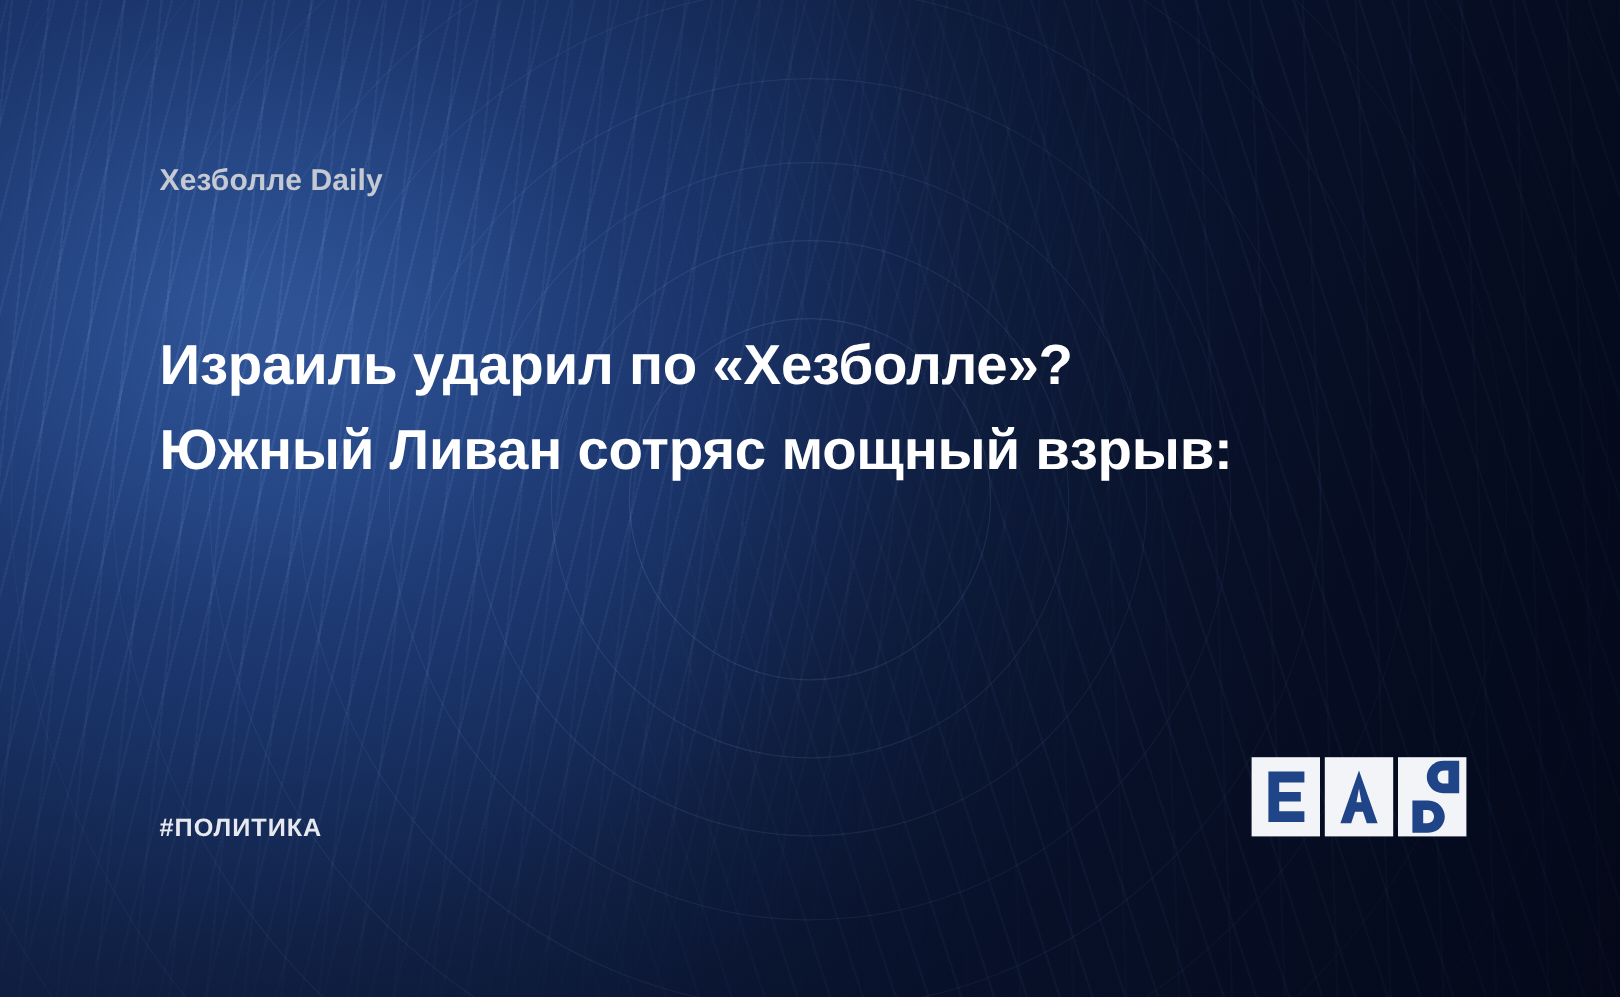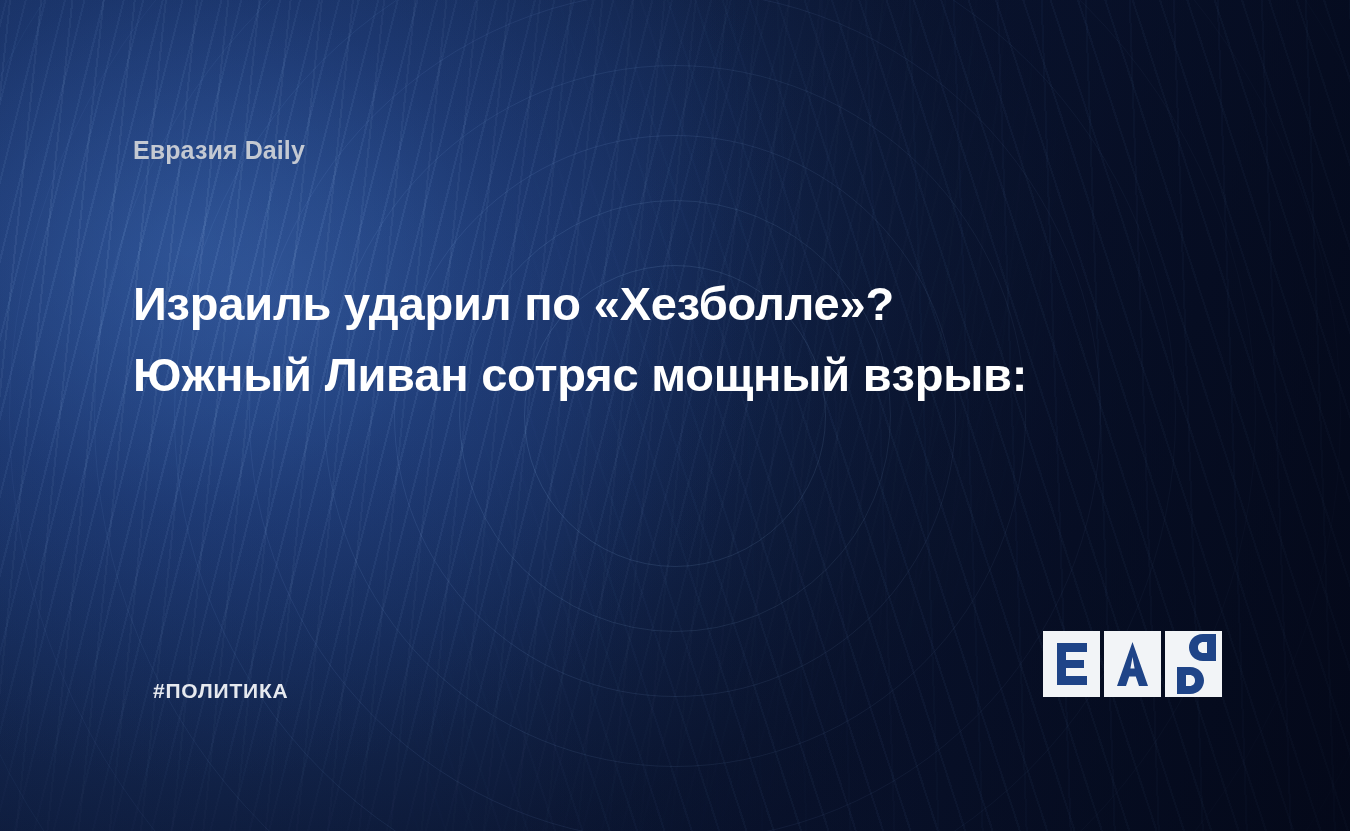--- a/index.html
+++ b/index.html
@@ -167,21 +167,20 @@
 
   .topic {
     position: absolute;
     left: 133px;
     top: 679px;
     font-size: 21px;
     font-weight: bold;
     letter-spacing: 0.8px;
     color: #e6e9ef;
     white-space: nowrap;
-    margin-left: 20px;
   }
 
   
   .logo {
     position: absolute;
     left: 1043px;
     top: 631px;
     display: flex;
     gap: 4px;
   }
@@ -219,21 +218,21 @@
   </div>
 
   <div class="streaks streaks-a"></div>
   <div class="streaks streaks-b"></div>
   <div class="streaks streaks-c"></div>
   <div class="streaks streaks-d"></div>
   <div class="bg-dark-right"></div>
 
   <div class="content">
 
-    <div class="brand">Евразия Daily</div>
+    <div class="brand">Хезболле Daily</div>
 
     <div class="headline">
       <span class="line">Израиль ударил по «Хезболле»?</span>
       <span class="line">Южный Ливан сотряс мощный взрыв:</span>
     </div>
 
     <div class="topic">#ПОЛИТИКА</div>
 
     <div class="logo">
 

